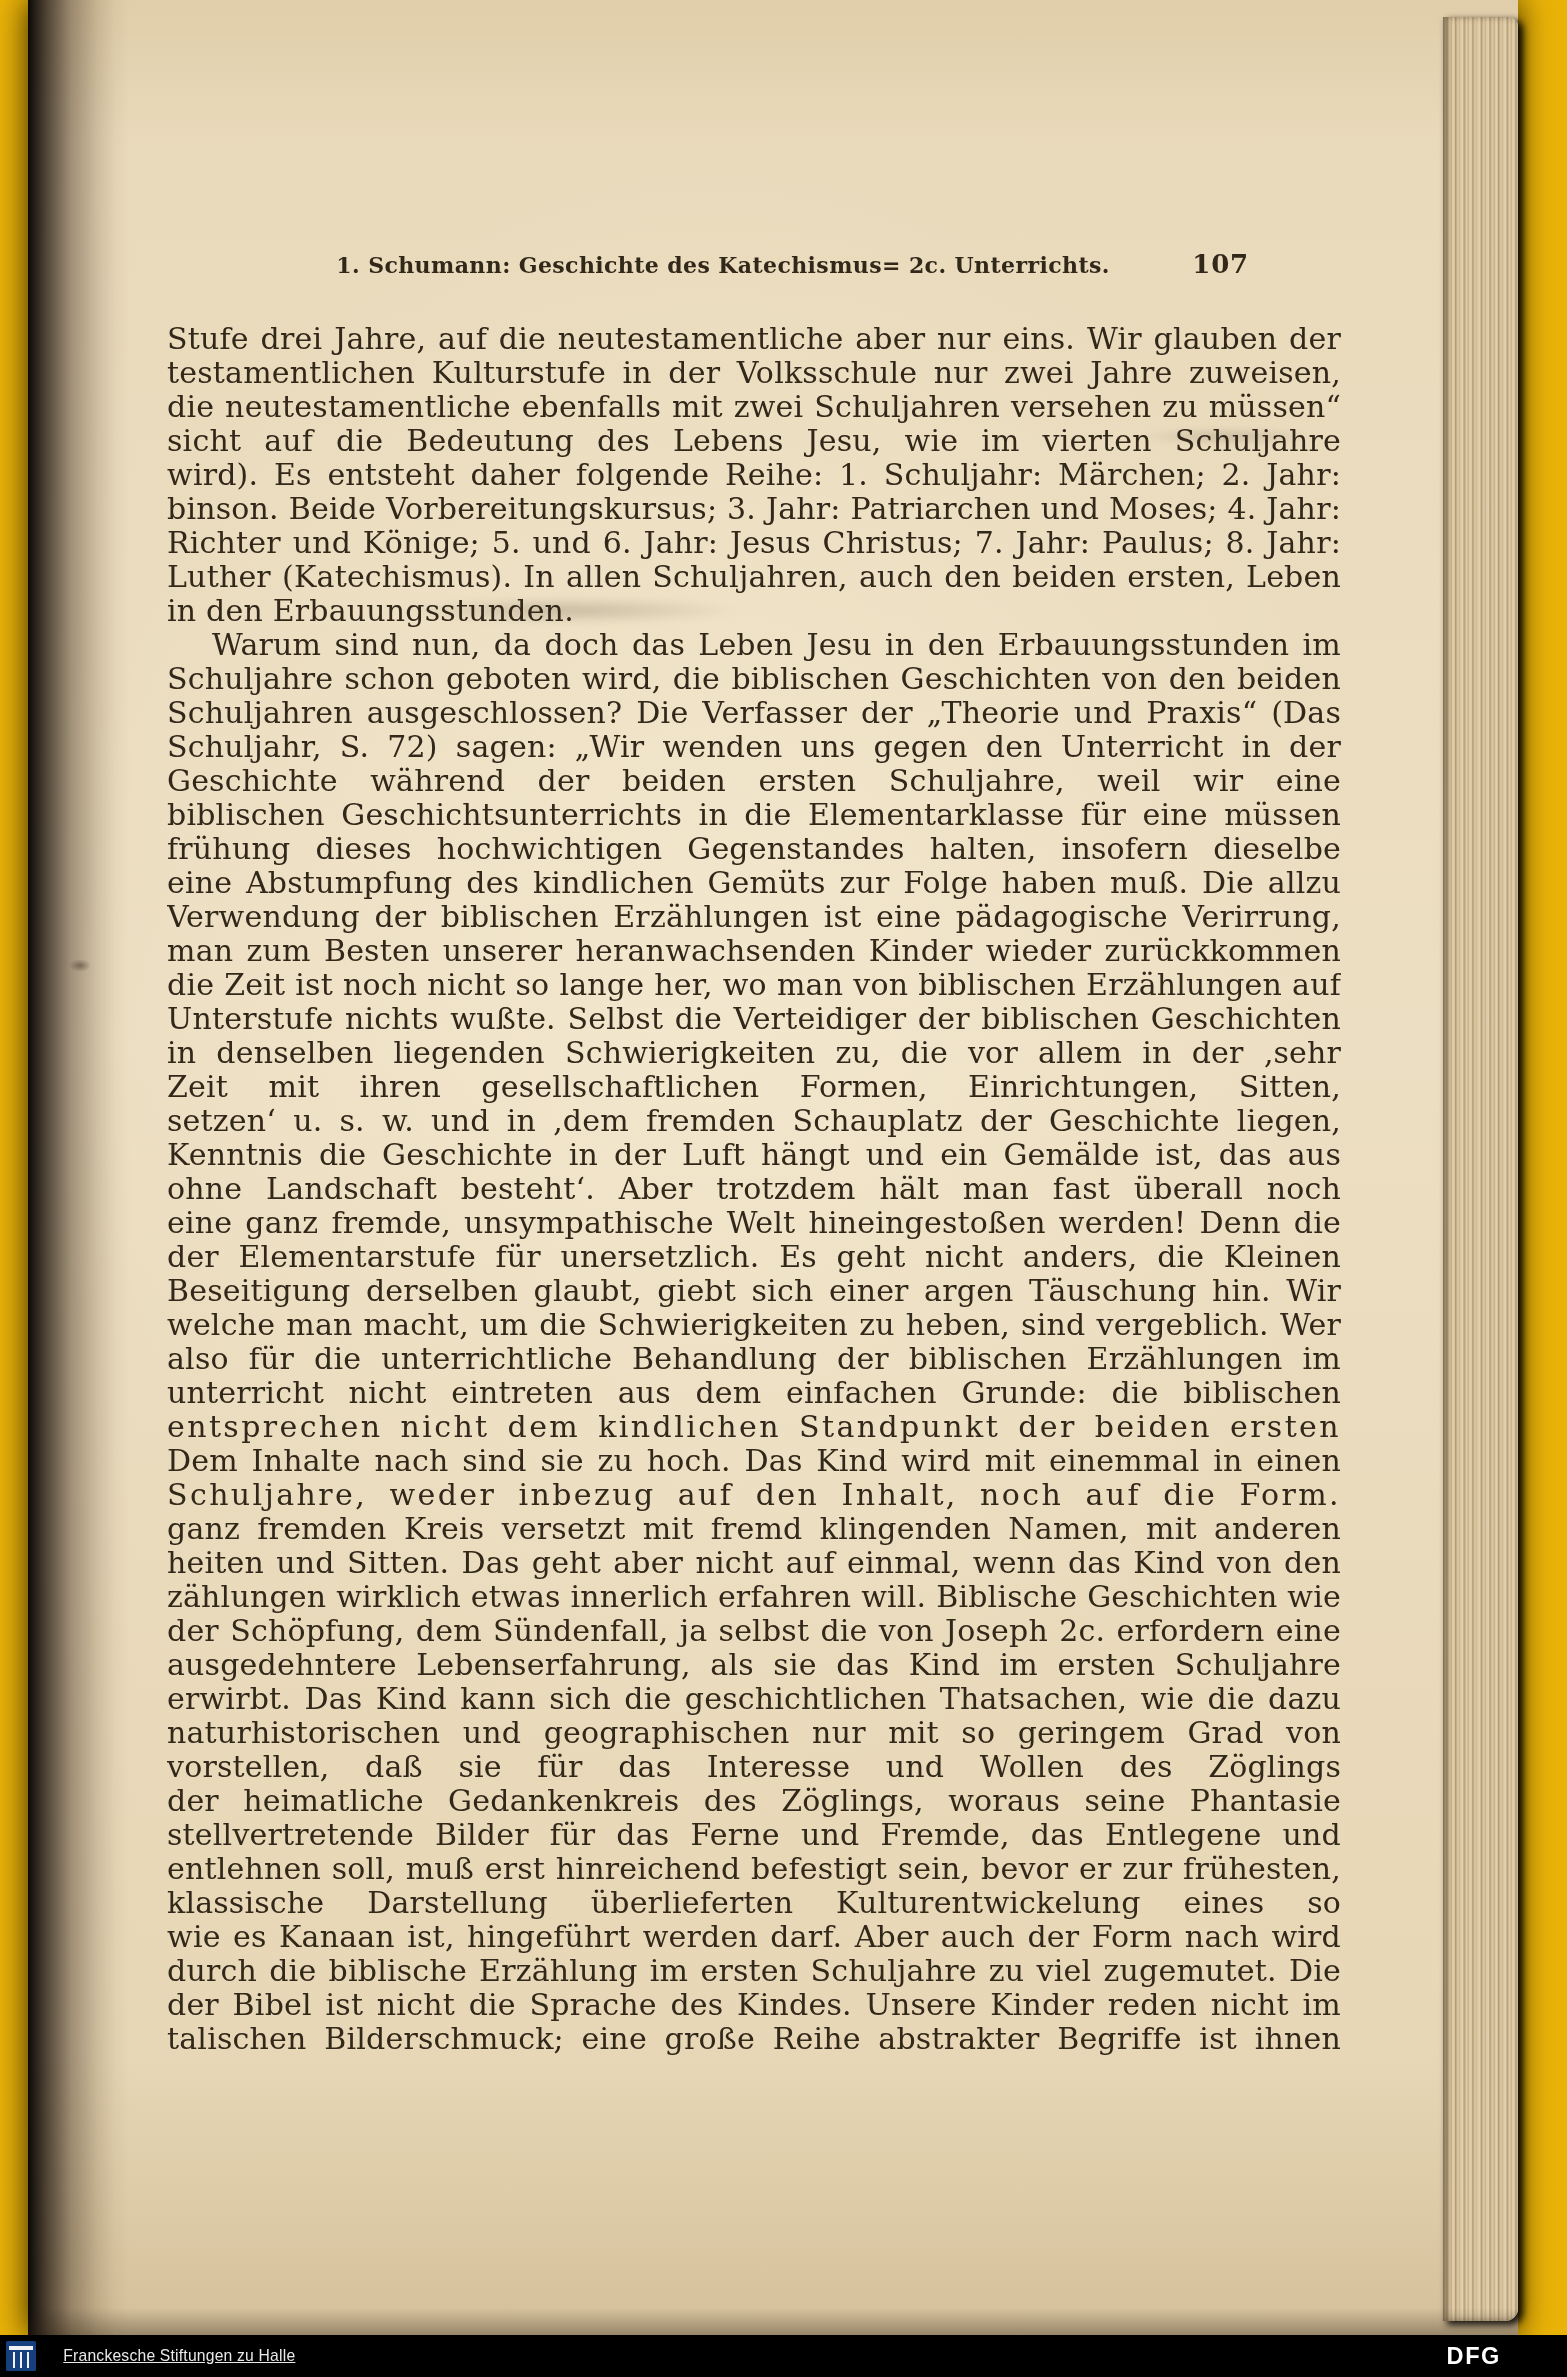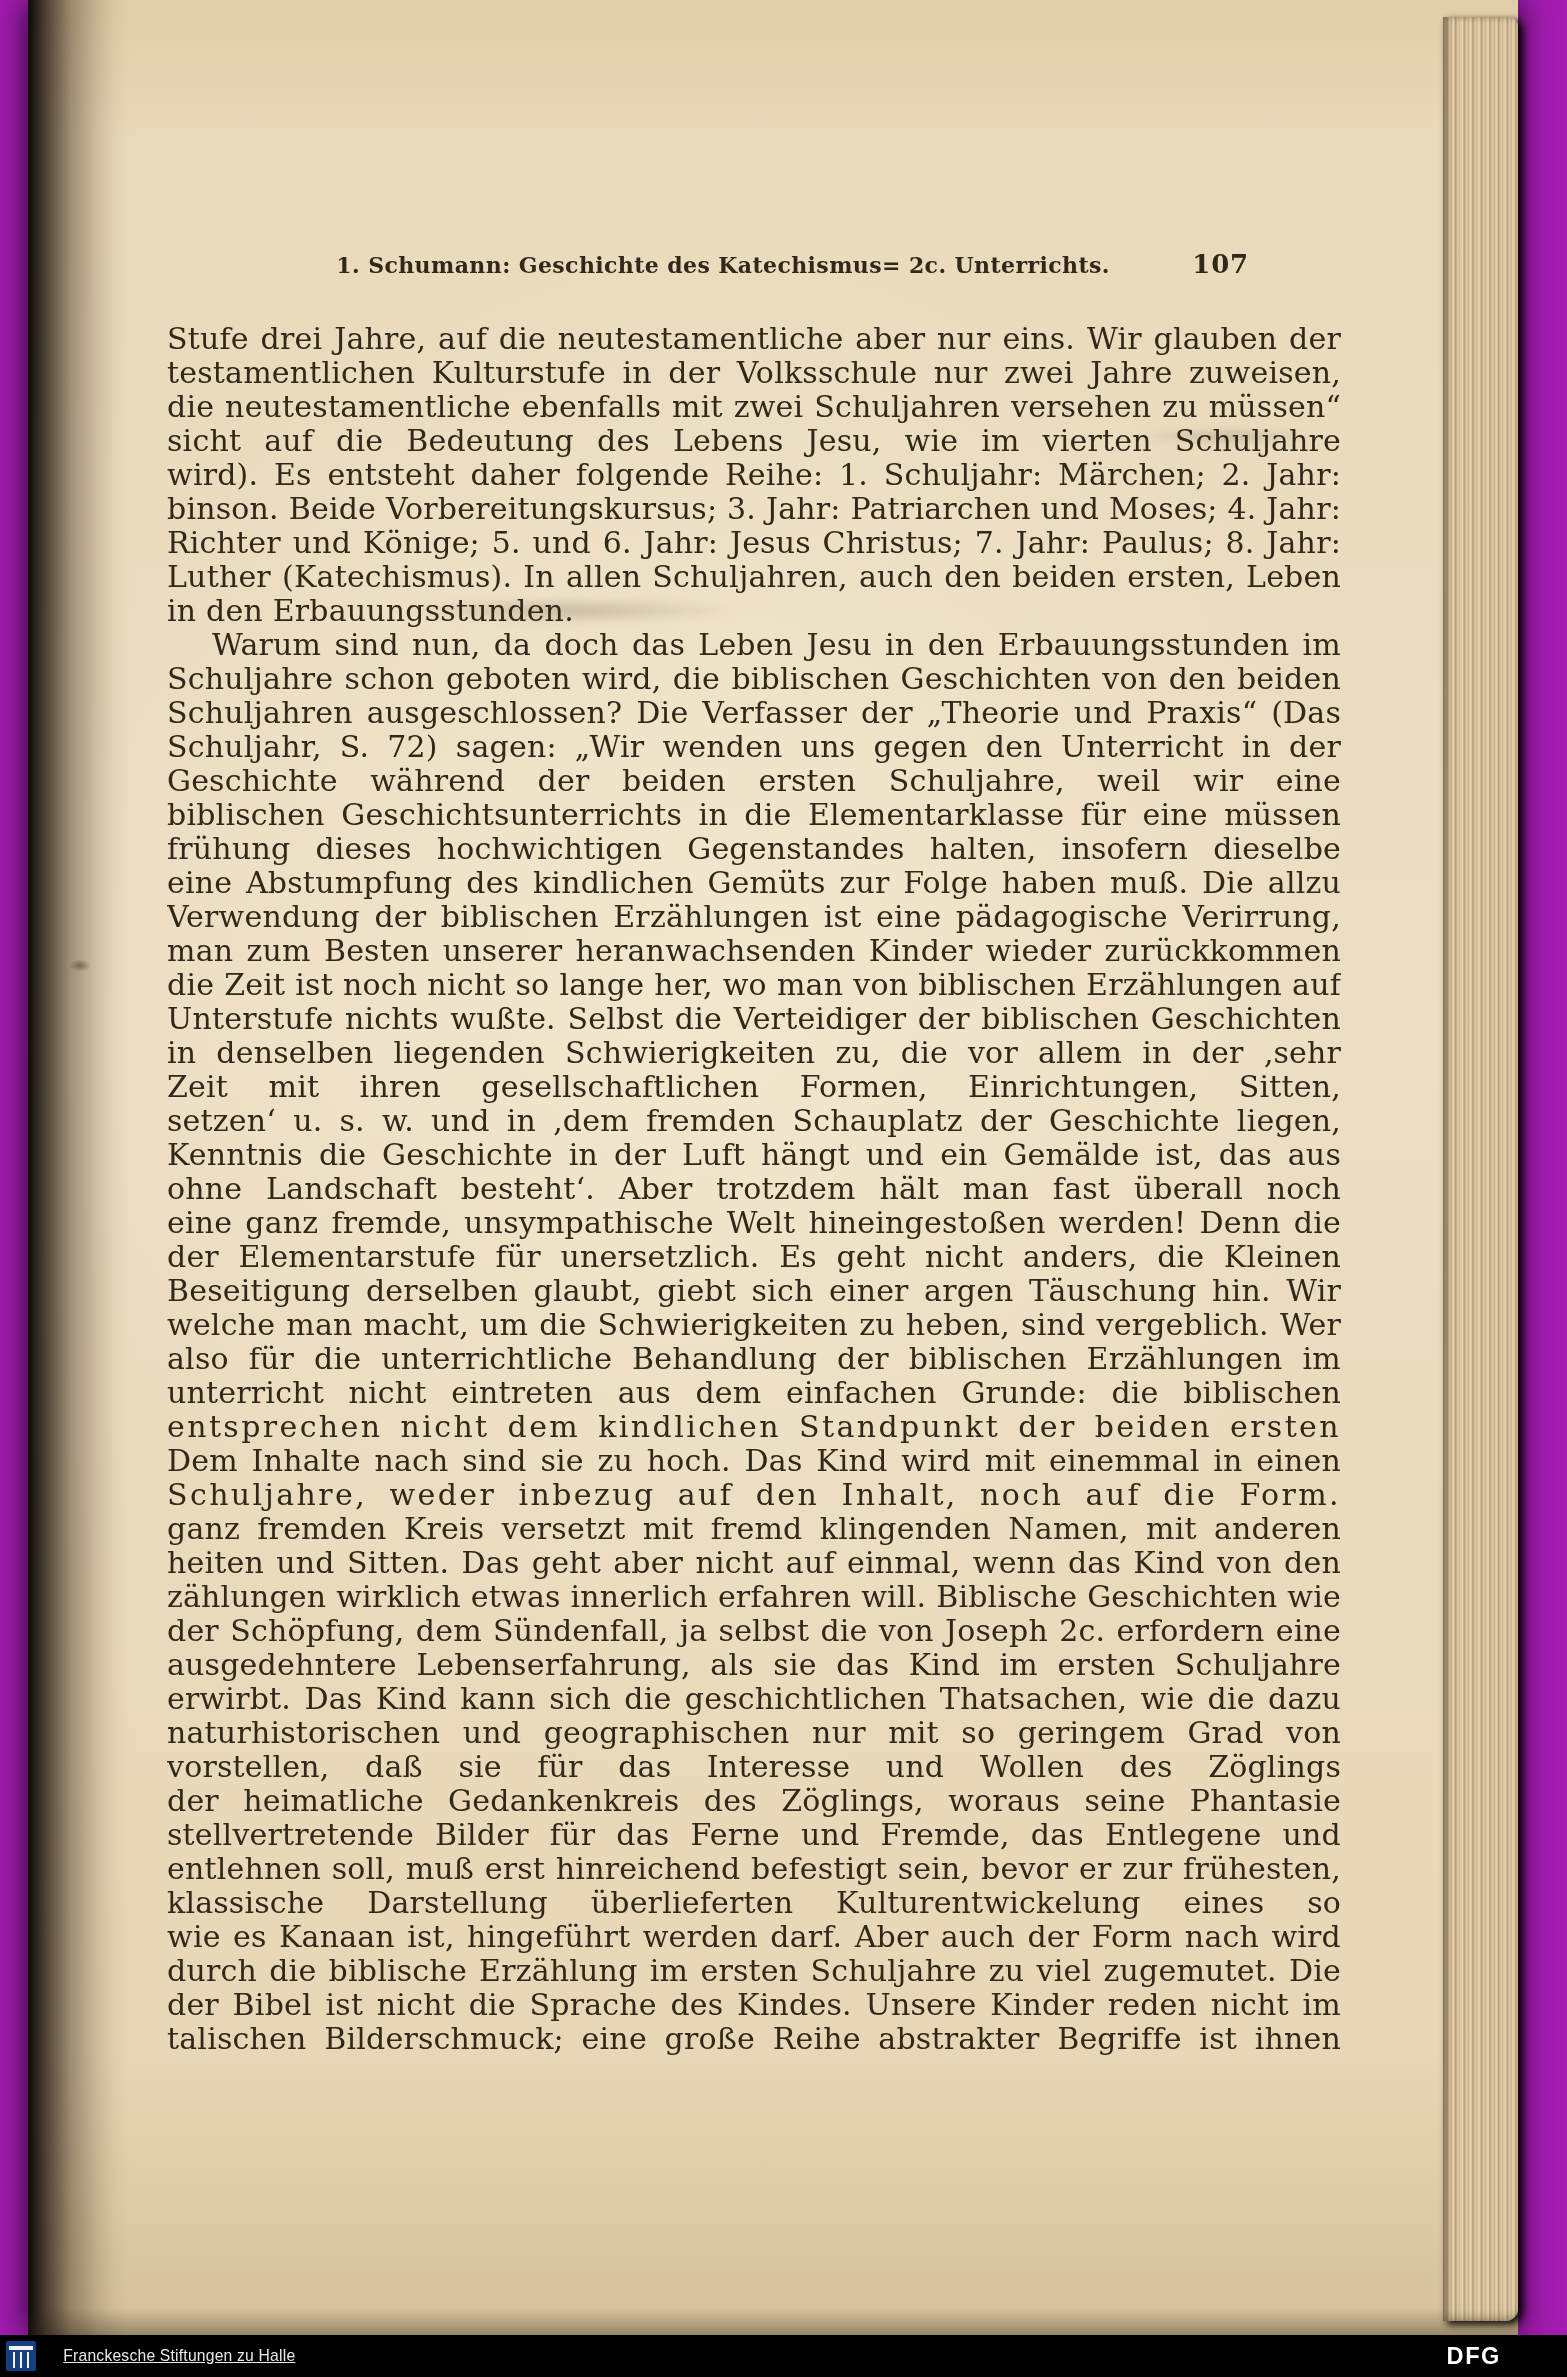--- a/index.html
+++ b/index.html
@@ -1,19 +1,19 @@
 <!DOCTYPE html>
 <html style="font-size:12.5px"><head>
 <meta charset="utf-8">
 <style>
   * { margin:0; padding:0; box-sizing:border-box; }
   html,body { background:#000; }
   .stage {
     position:relative; width:1567px; height:2377px;
-    background:#a21caf; overflow:hidden;
+    background:#eab308; overflow:hidden;
     font-family:"DejaVu Serif", serif;
   }
   
   .page {
     position:absolute; left:28px; top:0; width:1490px; height:2335px;
     background:
       radial-gradient(ellipse 940px 1175px at 46% 42%, rgba(255,248,228,0.35), rgba(255,248,228,0) 70%),
       linear-gradient(180deg, #e0cda9 0%, #e9dabb 6%, #ecdec2 45%, #e7d7b6 88%, #d5c09a 100%);
     box-shadow: 0 0 31px rgba(0,0,0,0.8);
   }

